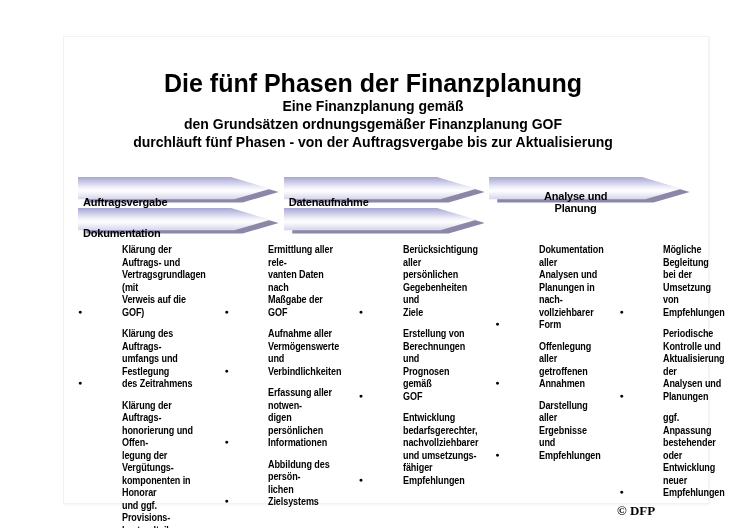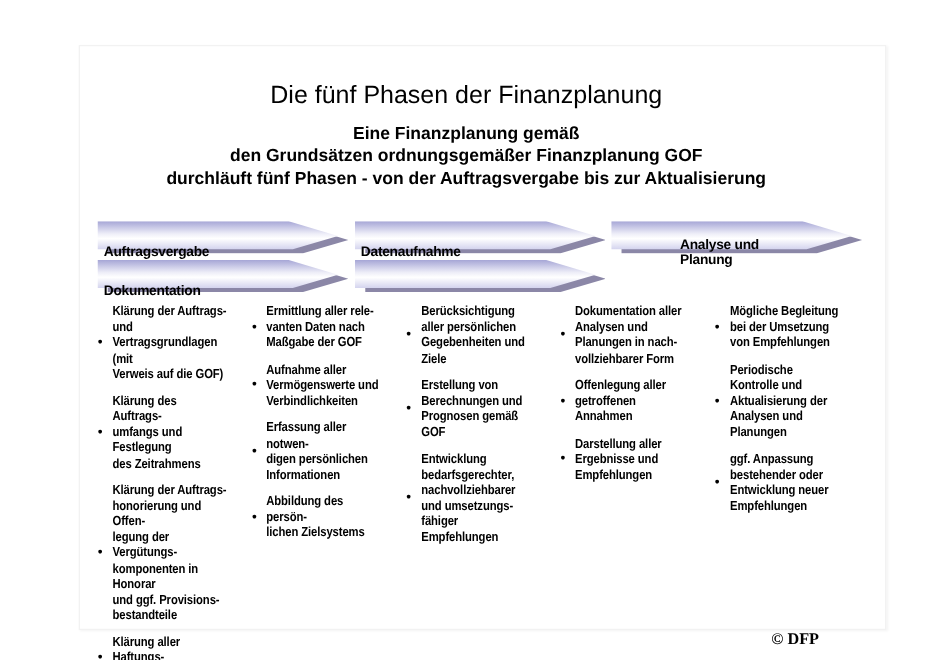--- a/index.html
+++ b/index.html
@@ -13,21 +13,21 @@
   }
   .slide-frame {
     position:absolute; left:63px; top:36px; width:644px; height:466px;
     background:#ffffff;
     border:1px solid #f2f2f2;
     box-shadow:1px 1px 2px rgba(0,0,0,0.05);
   }
   .title {
     position:absolute; top:52px; left:0; right:0;
     text-align:center;
-    font-size:20px; font-weight:normal;
+    font-size:25px; font-weight:bold;
     letter-spacing:0;
   }
   .subtitle {
     position:absolute; top:97px; left:0; right:0;
     text-align:center;
     font-size:14px; font-weight:bold;
     line-height:18px;
     white-space:pre-line;
   }
   .phases-row {
@@ -40,28 +40,28 @@
   .arrow-label {
     position:absolute; left:0; top:0; height:49px; width:78%;
     display:flex; align-items:center;
     padding-left:5px;
     font-size:11px; font-weight:bold;
     line-height:12px;
     letter-spacing:-0.2px;
     white-space:pre-line;
   }
   .phase-cell:nth-child(3) .arrow-label {
-    justify-content:center; text-align:left; padding-left:2px; width:84%;
+    justify-content:center; text-align:center; padding-left:2px; width:84%;
   }
   .lists-row {
     position:absolute; left:78px; top:243px; width:612px;
     display:grid; grid-template-columns:repeat(5,1fr); gap:5px;
   }
   .list { display:flex; flex-direction:column; gap:9px; }
-  .item { display:flex; align-items:center; }
+  .item { display:flex; align-items:flex-end;gap:32px; }
   .bullet {
     flex:0 0 12px; width:12px;
     font-size:7px; line-height:12.5px;
   }
   .item-text {
     font-size:10.5px; font-weight:bold;
     line-height:12.5px;
     white-space:pre-line;
     letter-spacing:-0.1px;
     transform:scaleX(0.86); transform-origin:0 0;

